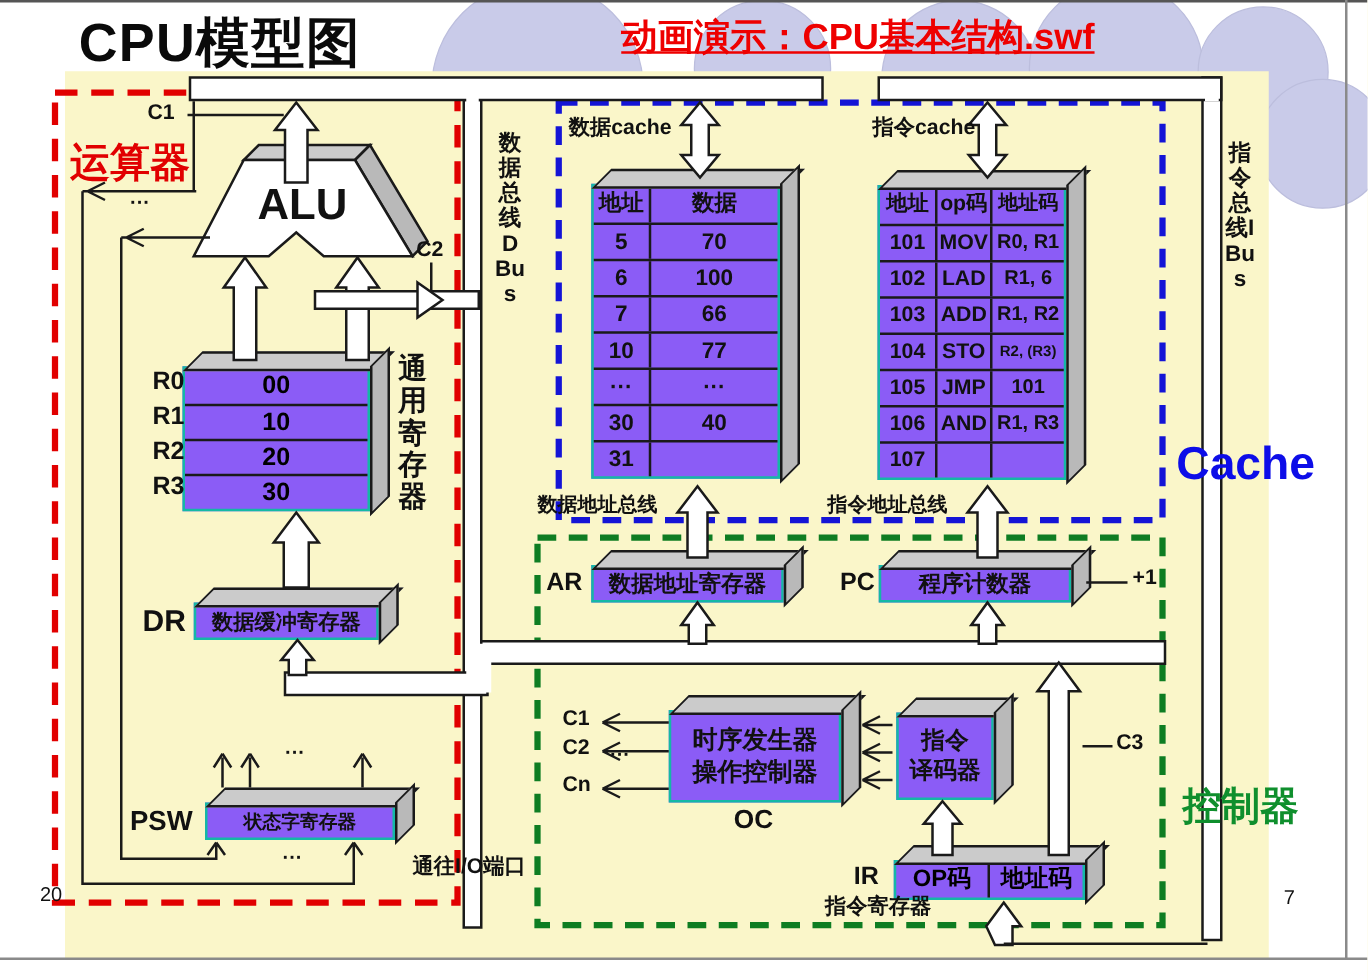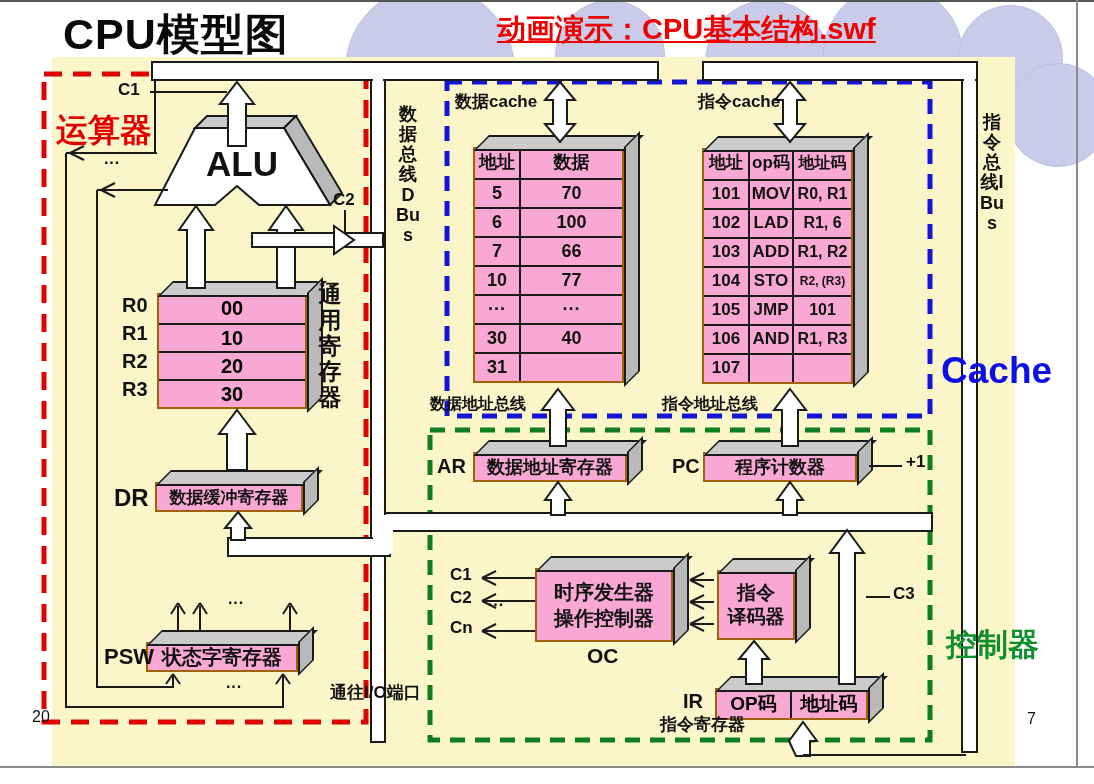--- a/index.html
+++ b/index.html
@@ -9,49 +9,49 @@
   .circle { position:absolute; border-radius:50%; background:#c9cbe9; border:1px solid #bcbedd; z-index:1; }
   #canvas { position:absolute; left:52px; top:57px; width:963px; height:710px; background:#faf6c9; z-index:2; }
   .edge { position:absolute; background:#8a8a8a; z-index:2; }
 
   .lbl { position:absolute; z-index:6; color:#111; font-weight:bold; white-space:nowrap; }
   .vtext { position:absolute; z-index:6; color:#111; font-weight:bold; word-break:break-all; line-height:1.12; text-align:center; }
 
   #title { left:63px; top:6px; font-size:43px; font-weight:800; color:#0a0a0a; letter-spacing:1px; z-index:6; }
   #link  { left:497px; top:10px; font-size:29px; color:#ee0000; text-decoration:underline; z-index:6; }
 
-  .b3d { position:absolute; background:#f9a8d4; border:2px solid #a16207; z-index:3; }
+  .b3d { position:absolute; background:#8b5cf6; border:2px solid #14b8a6; z-index:3; }
   .b3d::before { content:""; position:absolute; left:-2px; top:-14px; width:calc(100% + 4px); height:12px;
                  background:#cbcbcb; border:2px solid #1a1a1a; transform:skewX(-45deg); transform-origin:0 100%; }
   .b3d::after  { content:""; position:absolute; left:calc(100% + 2px); top:-2px; width:12px; height:calc(100% + 4px);
                  background:#b9b9b9; border:2px solid #1a1a1a; transform:skewY(-45deg); transform-origin:0 0; }
 
   .cellbox { display:flex; align-items:center; justify-content:center; font-weight:bold; color:#111; }
 
   
-  #regfile { left:157px; top:293px; width:150px; height:116px; }
+  #regfile { left:146px; top:293px; width:150px; height:116px; }
   .regrow { height:28px; line-height:26px; text-align:center; font-size:20px; font-weight:bold; }
   .regrow + .regrow { border-top:2px solid #1a1a1a; }
   .regname { position:absolute; z-index:6; width:34px; text-align:left; font-size:20px; font-weight:bold; color:#111; }
 
   
   .trow { display:flex; height:29px; font-weight:bold; color:#111; }
   .trow + .trow { border-top:2px solid #1a1a1a; }
   .trow > span { display:block; text-align:center; line-height:26px; }
   #dcache { left:473px; top:147px; width:151px; height:236px; font-size:18px; }
   #dcache .ca { width:46px; border-right:2px solid #1a1a1a; }
   #dcache .cb { flex:1; }
   #icache { left:702px; top:148px; width:151px; height:236px; font-size:17px; }
   #icache .ca { width:46px; border-right:2px solid #1a1a1a; }
   #icache .cb { width:44px; border-right:2px solid #1a1a1a; }
   #icache .cc { flex:1; font-size:16px; }
   #icache .tiny { font-size:12px; }
 
   #drbox  { left:155px; top:482px; width:148px; height:30px; font-size:17px; }
-  #pswbox { left:146px; top:642px; width:152px; height:30px; font-size:20px; }
+  #pswbox { left:164px; top:642px; width:152px; height:30px; font-size:15px; }
   #arbox  { left:473px; top:452px; width:154px; height:30px; font-size:18px; }
   #pcbox  { left:703px; top:452px; width:154px; height:30px; font-size:18px; }
   #ocbox  { left:535px; top:568px; width:138px; height:74px; flex-direction:column; font-size:20px; line-height:26px; }
   #decbox { left:717px; top:570px; width:78px; height:70px; flex-direction:column; font-size:19px; line-height:24px; }
   #irbox  { left:715px; top:688px; width:153px; height:32px; display:flex; }
   #irbox .irc { line-height:28px; text-align:center; font-size:19px; font-weight:bold; }
   #irbox .ir1 { width:75px; border-right:2px solid #1a1a1a; }
   #irbox .ir2 { flex:1; }
 
   svg.overlay { position:absolute; left:0; top:0; z-index:4; pointer-events:none; }

